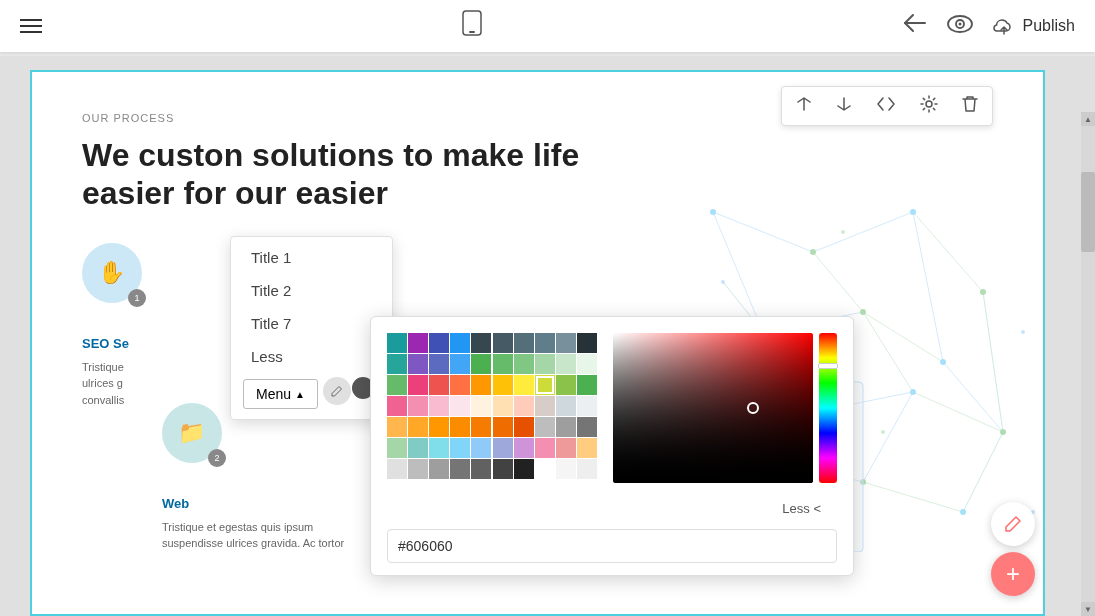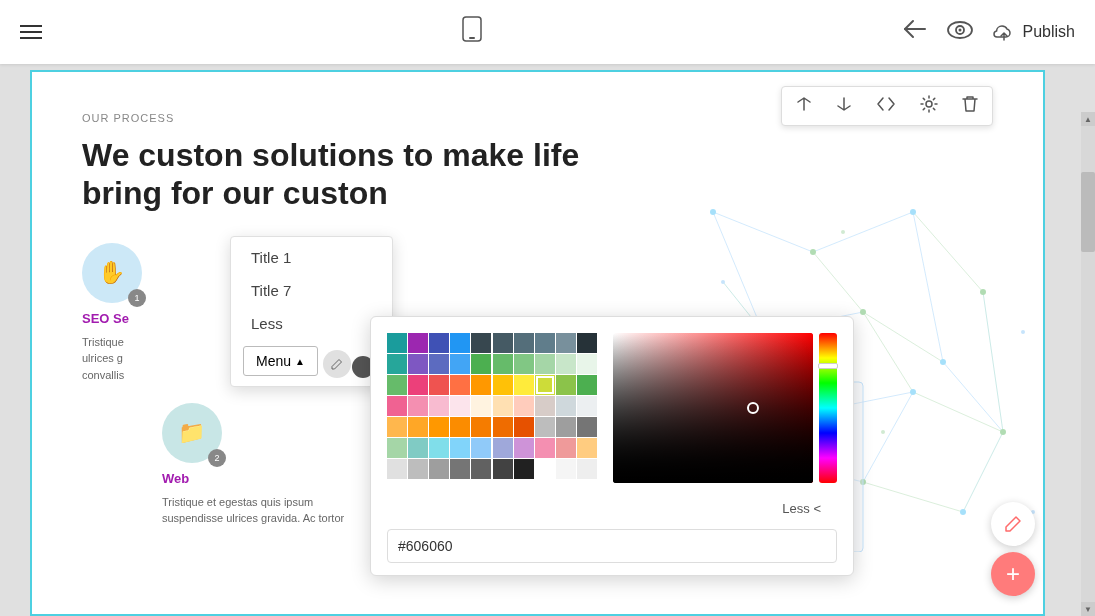--- a/index.html
+++ b/index.html
@@ -2,21 +2,21 @@
 <html><head>
   <meta charset="utf-8">
   <style>
     * { box-sizing: border-box; margin: 0; padding: 0; }
     body { font-family: Arial, sans-serif; background: #e8e8e8; width: 1095px; height: 616px; overflow: hidden; position: relative; }
 
     
     .top-bar {
       position: fixed;
       top: 0; left: 0; right: 0;
-      height: 64px;
+      height: 52px;
       background: #fff;
       display: flex;
       align-items: center;
       justify-content: space-between;
       padding: 4px 20px;
       z-index: 1000;
       box-shadow: 0 1px 3px rgba(0,0,0,0.1);
     }
     .top-bar-left { display: flex; align-items: center; }
     .top-bar-center { display: flex; align-items: center; }
@@ -122,21 +122,21 @@
       bottom: -4px; right: -4px;
       width: 18px; height: 18px;
       background: #888;
       border-radius: 50%;
       font-size: 9px;
       color: #fff;
       display: flex; align-items: center; justify-content: center;
     }
 
     .card-title {
-      font-size: 13px; font-weight: 700; color: #a21caf;
+      font-size: 13px; font-weight: 700; color: #0369a1; margin-top: 25px;
     }
     .card-text {
       font-size: 11px; color: #666; line-height: 1.5;
     }
 
     
     .context-menu {
       position: absolute;
       top: 180px;
       left: 230px;
@@ -162,21 +162,21 @@
       border: 1px solid #bbb;
       padding: 6px 12px;
       border-radius: 3px;
       display: flex; align-items: center; gap: 4px;
       font-size: 14px;
       cursor: pointer;
       background: #fff;
       margin: 2px 4px;
     }
     .menu-row {
-      display: flex; align-items: flex-end; gap: 1px;
+      display: flex; align-items: flex-start; gap: 1px;
       padding: 4px 8px;
     }
     .color-circle {
       width: 22px; height: 22px;
       border-radius: 50%;
       background: #555;
       display: inline-block;
     }
     .align-icon {
       font-size: 16px; color: #555;
@@ -421,21 +421,21 @@
         <svg width="16" height="18" viewBox="0 0 16 18" fill="none">
           <path d="M1 4h14M5 4V2h6v2M13 4l-1 12H4L3 4" stroke="#555" stroke-width="1.5" stroke-linecap="round" stroke-linejoin="round"></path>
         </svg>
       </button>
     </div>
 
     <div class="page-content">
       <div class="our-process">OUR PROCESS</div>
       <div class="main-heading">
         <span>We custon solutions to make life</span><br>
-        <span>bring for our custon</span>
+        <span>easier for our easier</span>
       </div>
 
       <div class="cards-row">
 
         <div class="card-item">
           <div class="card-icon-circle blue">
             ✋
             <span class="card-badge">1</span>
           </div>
           <div class="card-title">SEO Se</div>
@@ -502,20 +502,21 @@
 
           <rect x="0" y="250" width="200" height="170" rx="4" fill="rgba(220,230,240,0.3)" stroke="#90caf9" stroke-width="1"></rect>
         </g>
       </svg>
     </div>
 
   </div>
 
   <div class="context-menu">
     <span class="context-menu-item">Title 1</span>
+    <span class="context-menu-item">Title 2</span>
     <span class="context-menu-item">Title 7</span>
     <span class="context-menu-item">Less</span>
     <div class="menu-row">
       <div class="menu-active">
         <span>Menu</span>
         <span style="font-size:10px;">▲</span>
       </div>
       <div class="edit-icon-btn">
         <svg width="12" height="12" viewBox="0 0 12 12" fill="none">
           <path d="M8 1.5l2.5 2.5-7 7H1V8.5l7-7z" stroke="#666" stroke-width="1" fill="none"></path>

